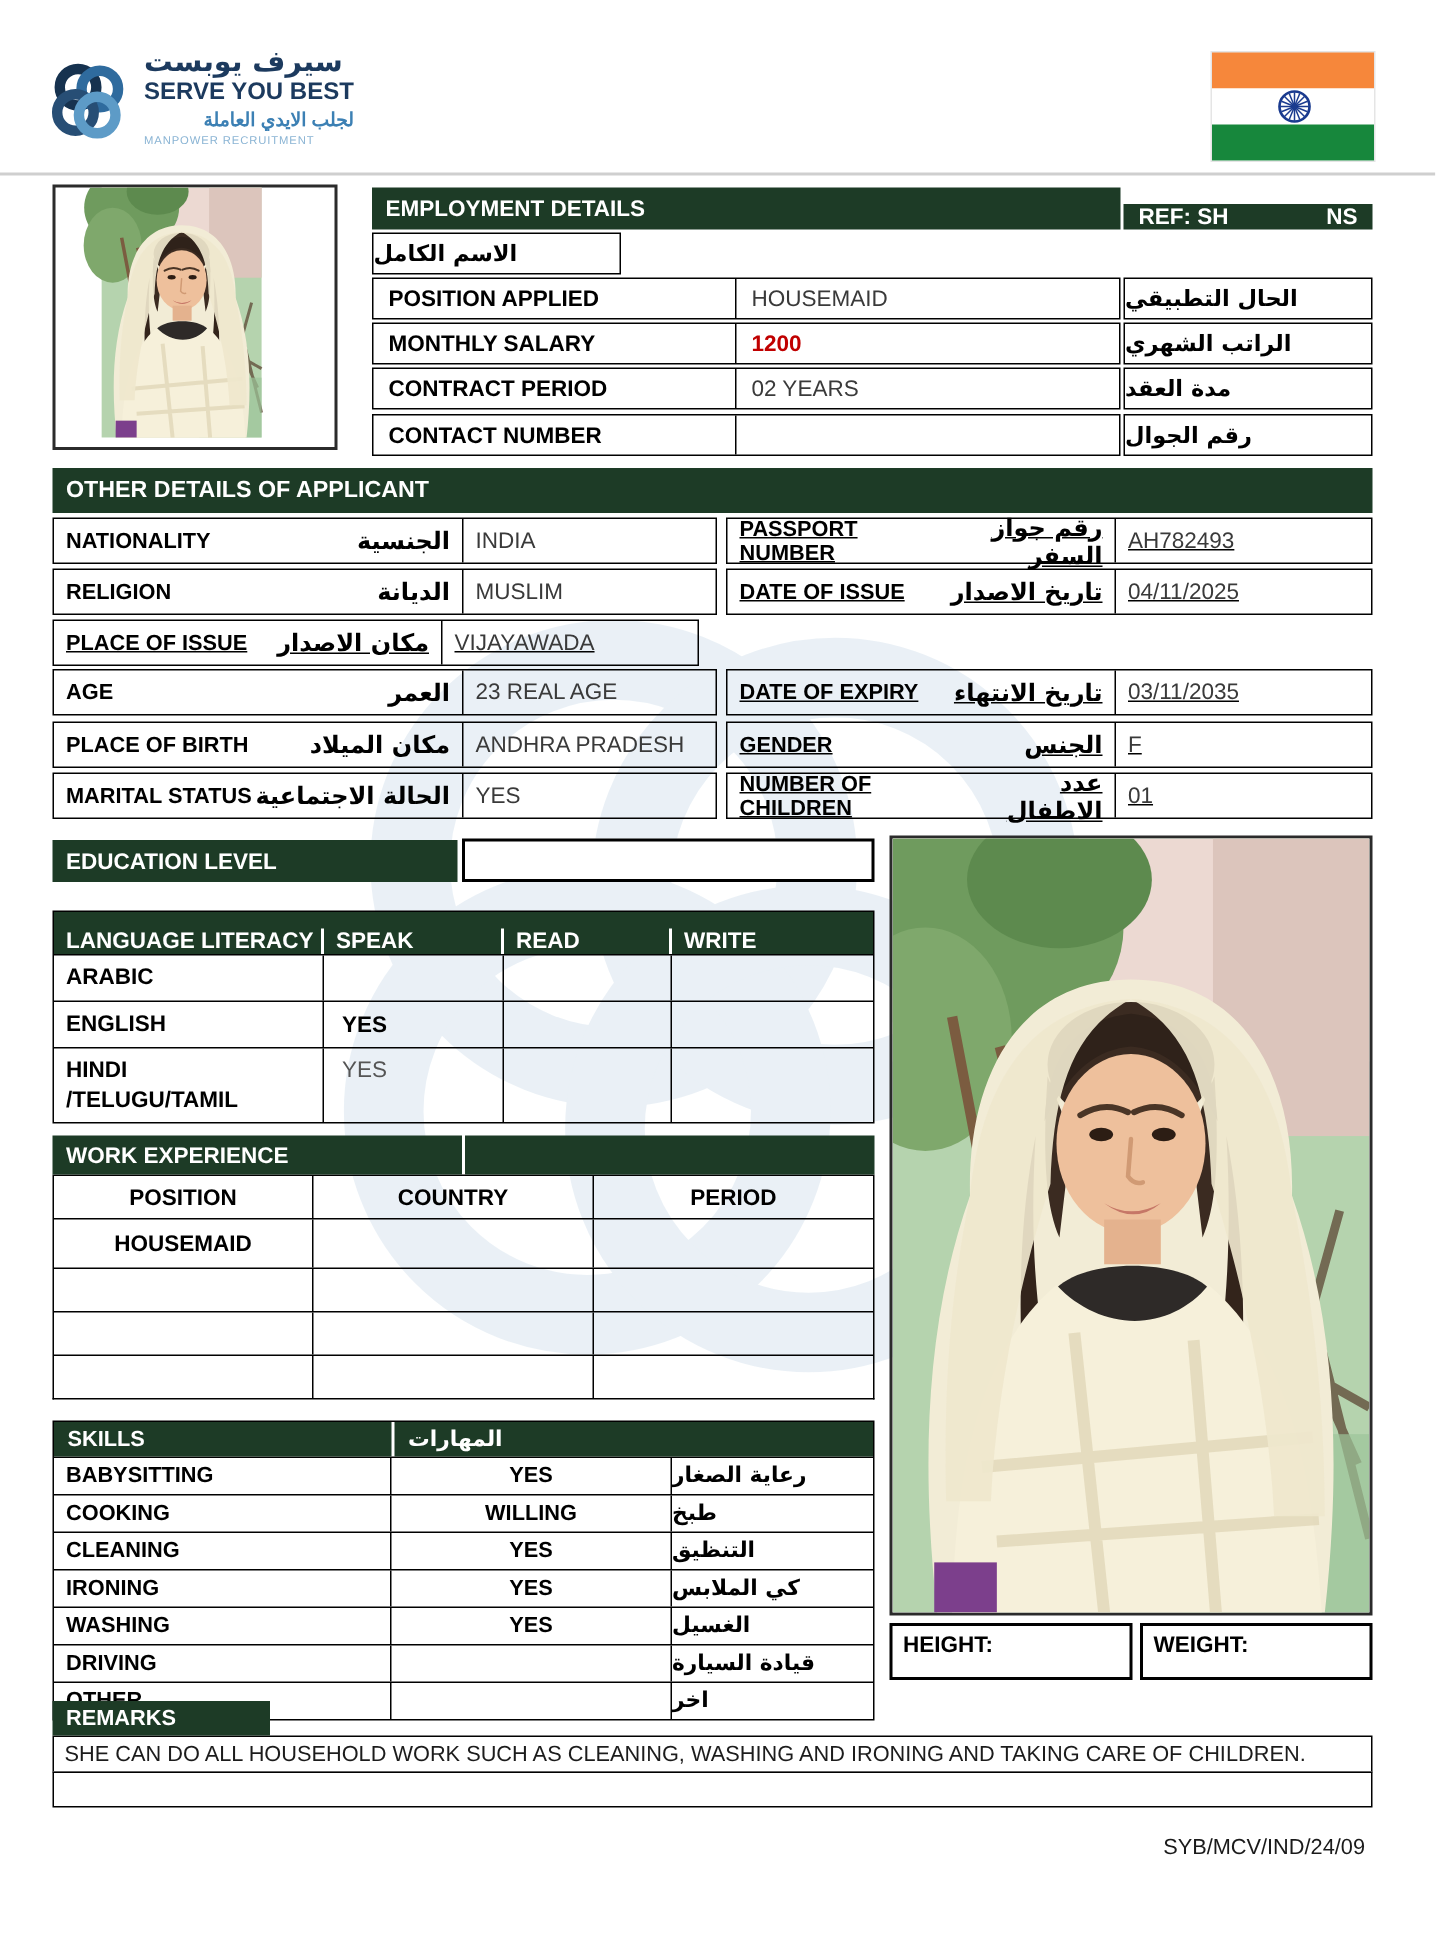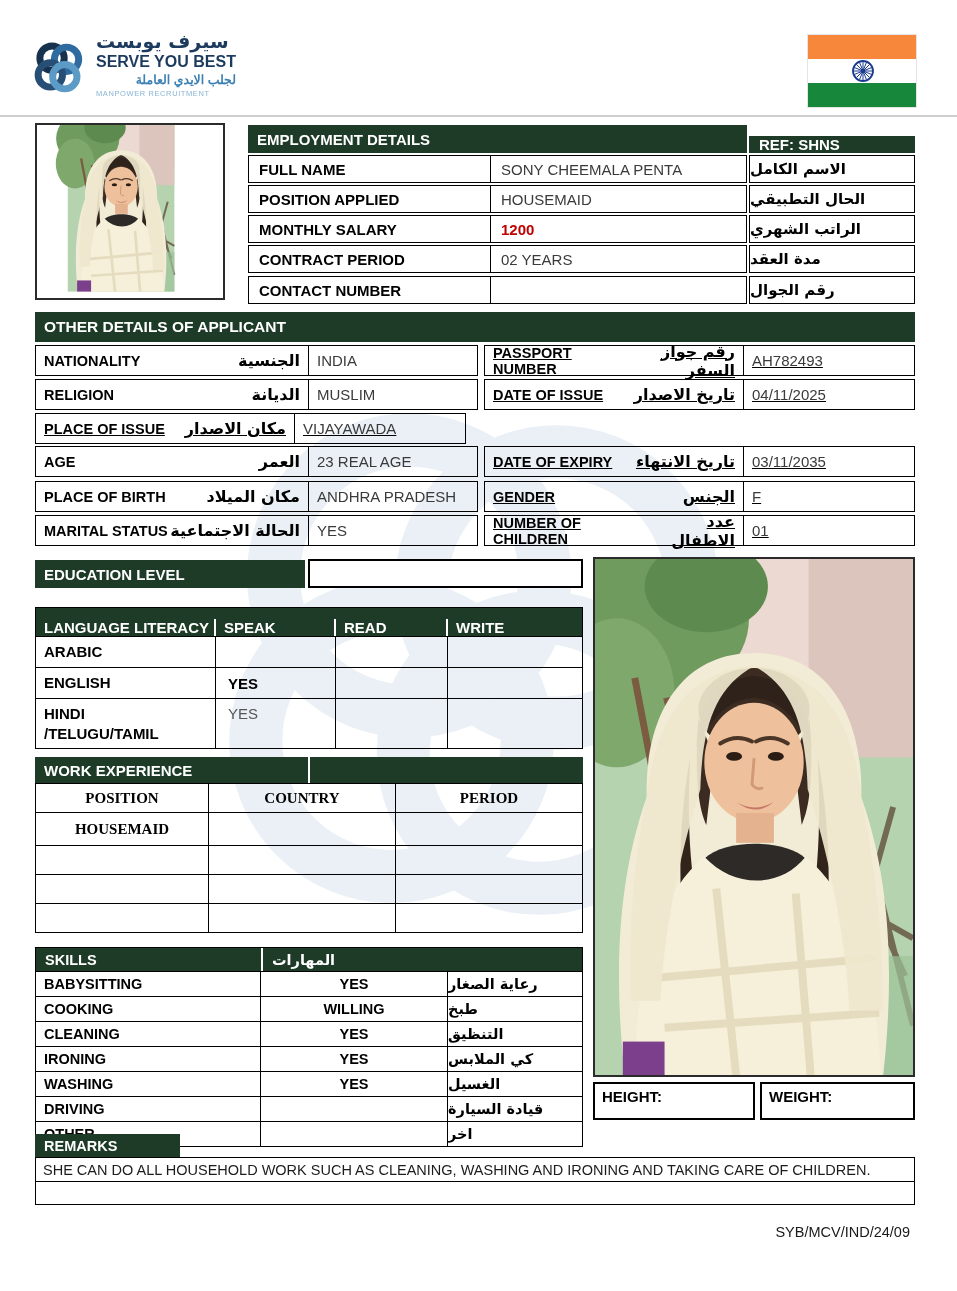--- a/index.html
+++ b/index.html
@@ -28,21 +28,21 @@
   .photo-sm{left:35px;top:123px;width:190px;height:177px;border:2px solid #2b2b2b;box-sizing:border-box;overflow:hidden;}
   .photo-lg{left:593px;top:557px;width:322px;height:520px;border:2px solid #2b2b2b;box-sizing:border-box;overflow:hidden;}
   .photo-sm svg,.photo-lg svg{display:block;width:100%;height:100%;}
 
   
   .watermark{left:185px;top:355px;width:590px;height:630px;opacity:.16;pointer-events:none;}
 
   
   .emp-head{left:248px;top:125px;width:667px;height:28px;display:flex;gap:2px;}
   .emp-head .t1{width:499px;}
-  .emp-head .t2{width:166px;display:flex;align-items:center;font-weight:bold;font-size:15px;padding:0 10px;box-sizing:border-box;margin-top:11px;}
+  .emp-head .t2{width:166px;display:flex;justify-content:space-between;align-items:center;font-weight:bold;font-size:15px;padding:0 10px;box-sizing:border-box;margin-top:11px;}
   .emp-row{left:248px;width:667px;height:28px;display:flex;gap:2px;position:absolute;}
   .emp-main{width:499px;border:1px solid #000;display:flex;box-sizing:border-box;background:transparent;}
   .emp-label{width:242px;border-right:1px solid #000;font-weight:bold;padding-left:10px;}
   .emp-value{flex:1;padding-left:10px;}
   .emp-arab{width:166px;border:1px solid #000;justify-content:flex-end;padding-right:10px;font-size:15px;}
   .red{color:#c00000;font-weight:bold;}
 
   
   .od-head{left:35px;top:312px;width:880px;height:30px;font-size:15.5px;}
   .od-row{left:35px;width:880px;height:31px;display:flex;gap:6px;position:absolute;}
@@ -75,21 +75,21 @@
   .h30{height:30px;} .h49{height:49px;}
   .yes-bold{font-weight:bold;}
   .yes-muted{color:#555;}
 
   
   .work{left:35px;top:757px;width:548px;}
   .work-bar{display:flex;gap:2px;height:26px;}
   .work-bar .b1{width:273px;}
   .work-bar .b2{flex:1;}
   .work-grid{border:1px solid #000;border-top:none;box-sizing:border-box;}
-  .work-row{display:flex;border-top:1px solid #000;font-family:Liberation Serif, serif;}
+  .work-row{display:flex;border-top:1px solid #000;}
   .work-row:first-child{border-top:1px solid #000;}
   .work-row div{box-sizing:border-box;display:flex;align-items:center;justify-content:center;font-size:15px;}
   .work-row .w1{width:173px;border-right:1px solid #000;}
   .work-row .w2{width:187px;border-right:1px solid #000;}
   .work-row .w3{flex:1;}
   .wh{height:28px;font-weight:bold;}
   .wr1{height:32px;} .wr{height:28px;}
   .work-pos{font-weight:bold;}
 
   
@@ -218,24 +218,20 @@
 
   <div class="abs emp-head">
     <div class="t1 green bar">EMPLOYMENT DETAILS</div>
     <div class="t2 green">
       <span>REF: SH</span>
       <span>NS</span>
     </div>
   </div>
 
   <div class="emp-row" style="top:155px">
-    <div class="emp-main">
-        <div class="cell emp-label">FULL NAME</div>
-        <div class="cell emp-value val">SONY CHEEMALA PENTA</div>
-      </div>
     <div class="cell emp-arab ar">الاسم الكامل</div>
   </div>
   <div class="emp-row" style="top:185px">
     <div class="emp-main">
         <div class="cell emp-label">POSITION APPLIED</div>
         <div class="cell emp-value val">HOUSEMAID</div>
       </div>
     <div class="cell emp-arab ar">الحال التطبيقي</div>
   </div>
   <div class="emp-row" style="top:215px">

